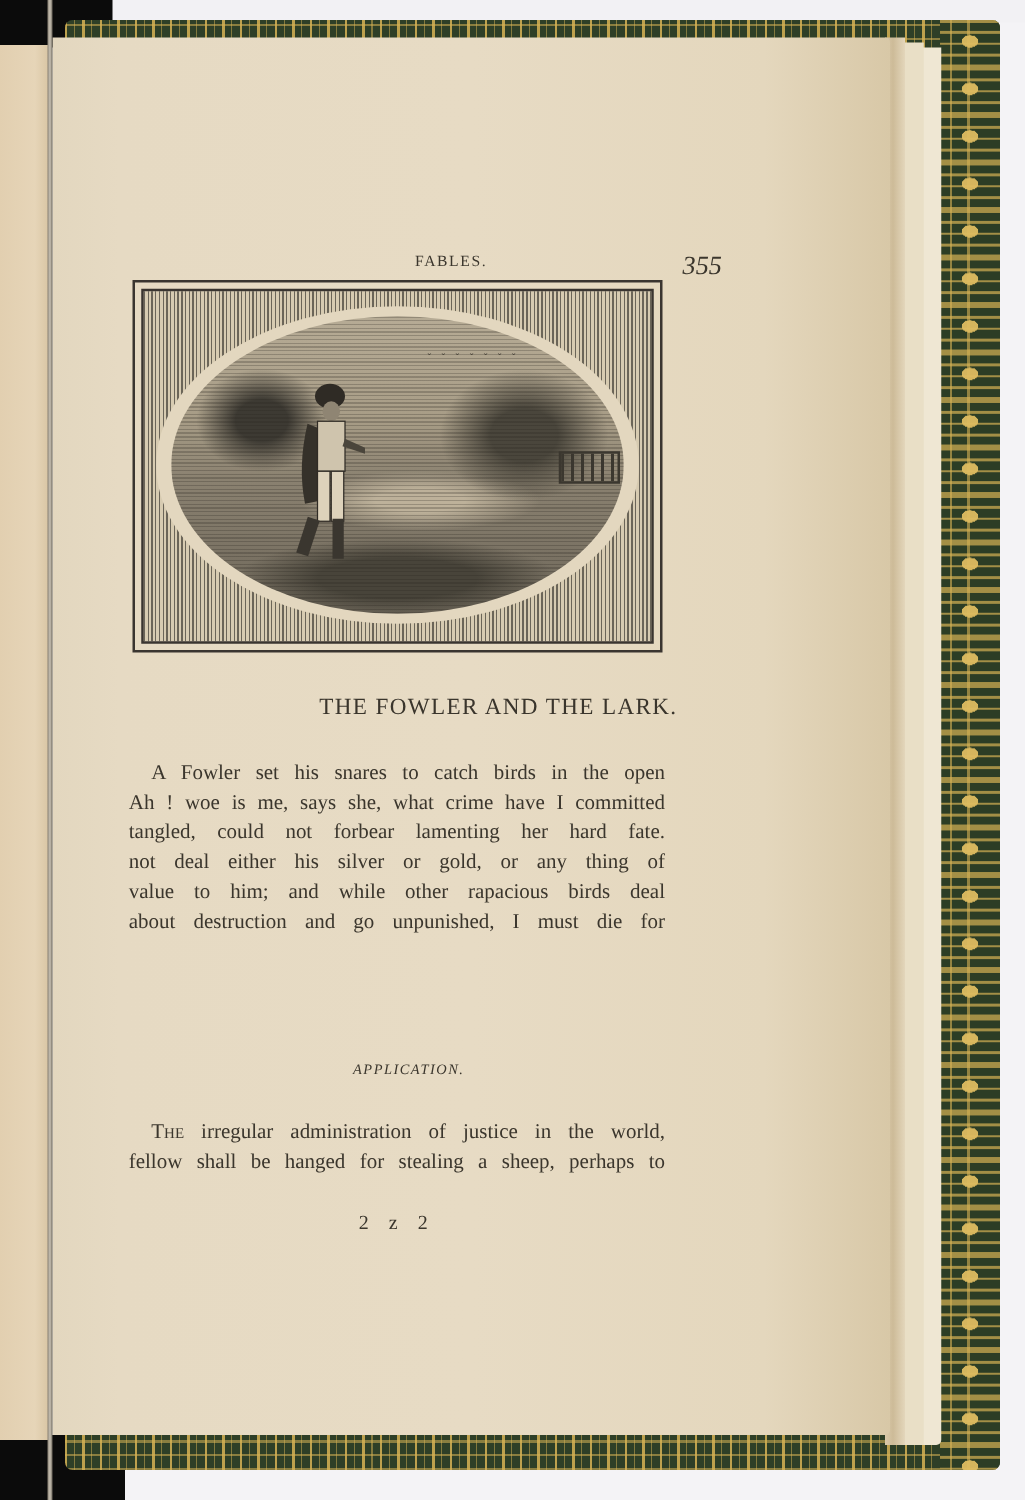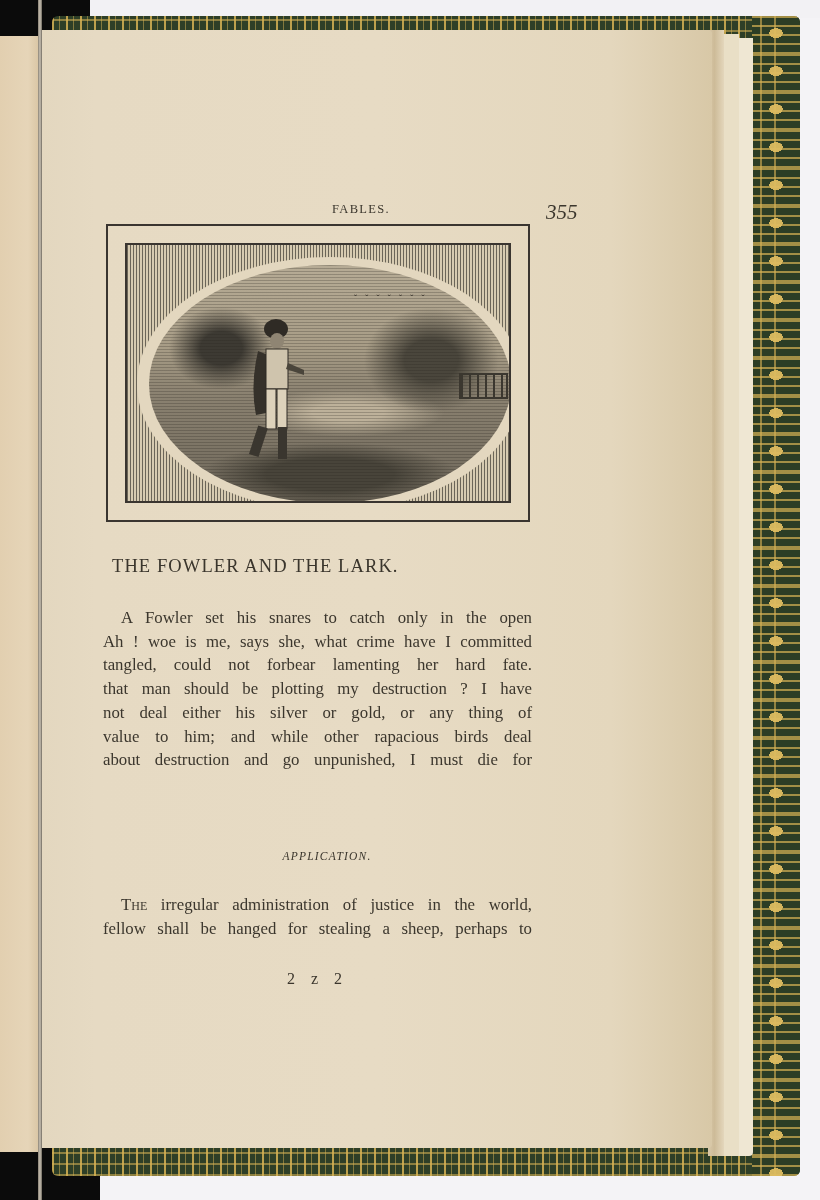--- a/index.html
+++ b/index.html
@@ -48,21 +48,21 @@
     .rh-title {
       position: absolute; left: 290px; top: 2px; font-size: 12.5px; letter-spacing: 1.3px;
       color: #3b362d;
     }
     .rh-page {
       position: absolute; left: 504px; top: 0px; font-size: 21px; color: #3b362d; font-style: italic;
     }
     
     .engraving {
       position: absolute; left: 106px; top: 224px; width: 424px; height: 298px;
-      border: 2px solid #3a3530; box-sizing: border-box; padding: 17px;
+      border: 2px solid #3a3530; box-sizing: border-box; padding: 5px;
     }
     .engraving-inner {
       width: 100%; height: 100%; box-sizing: border-box; border: 2px solid #3a3530;
       background: repeating-linear-gradient(90deg, #6b6558 0 1px, #d7cbb1 1px 3px);
       position: relative; overflow: hidden;
     }
     .oval-ring {
       position: absolute; left: 10px; top: 12px; width: 386px; height: 254px;
       border-radius: 50%; background: #e3d7bf;
     }
@@ -81,21 +81,21 @@
       background: repeating-linear-gradient(0deg, rgba(40,36,30,0.25) 0 1px, transparent 1px 3px);
     }
     .figure-man {
       position: absolute; left: 95px; top: 50px; width: 60px; height: 150px; z-index: 2;
     }
     .gate { position: absolute; left: 310px; top: 108px; width: 45px; height: 22px; z-index: 2;
       border: 2px solid #3b372f; background: repeating-linear-gradient(90deg, #3b372f 0 2px, transparent 2px 8px); }
     .birds { position: absolute; left: 205px; top: 28px; z-index: 2; font-size: 9px; color: #2e2a24; letter-spacing: 3px; }
     
     .fable-title {
-      position: absolute; left: 112px; top: 556px; width: 430px; text-align: left;
+      position: absolute; left: 112px; top: 556px; width: 430px; text-align: right;
       font-size: 18.5px; letter-spacing: 1.1px; color: #3a352c;
     }
     .body-text {
       position: absolute; left: 103px; width: 429px; font-size: 16.8px; line-height: 23.7px;
       color: #3b362d; text-align: justify; text-align-last: justify;
     }
     .body-text .line { display: block; white-space: nowrap; text-align: justify; text-align-last: justify; }
     .body-text .line.last { text-align-last: left; }
     .p1 { top: 606px; }
     .application-heading {
@@ -148,24 +148,23 @@
       </svg>
       <div class="gate"></div>
       <div class="birds">ˇ ˇ ˇ ˇ ˇ ˇ ˇ</div>
     </div>
   </div>
 </div>
 
 <div class="fable-title">THE FOWLER AND THE LARK.</div>
 
 <div class="body-text p1">
-  <span class="line" style="padding-left:18px;">A Fowler set his snares to catch only in the open</span>
+  <span class="line" style="padding-left:18px;">A Fowler set his snares to catch birds in the open</span>
   <span class="line">Ah ! woe is me, says she, what crime have I committed</span>
   <span class="line">tangled, could not forbear lamenting her hard fate.</span>
-  <span class="line">that man should be plotting my destruction ?  I have</span>
   <span class="line">not deal either his silver or gold, or any thing of</span>
   <span class="line">value to him; and while other rapacious birds deal</span>
   <span class="line">about destruction and go unpunished, I must die for</span>
 </div>
 
 <div class="application-heading">APPLICATION.</div>
 
 <div class="body-text p2">
   <span class="line" style="padding-left:18px;"><span class="sc">The</span><span> irregular administration of justice in the world,</span></span>
   <span class="line">fellow shall be hanged for stealing a sheep, perhaps to</span>

